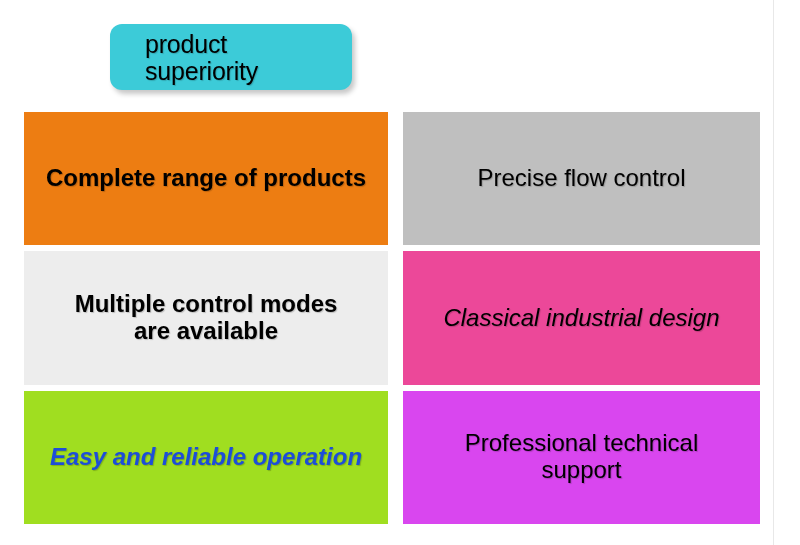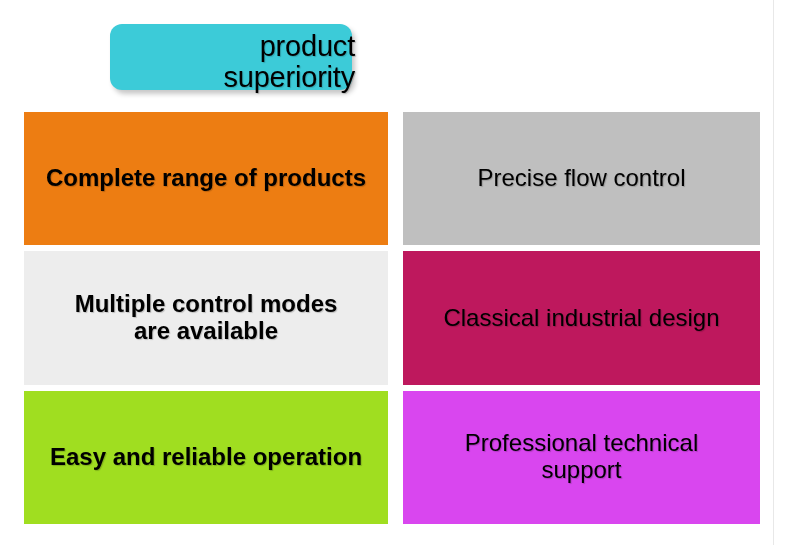--- a/index.html
+++ b/index.html
@@ -42,27 +42,26 @@
     background: #3ccbd8;
     border-radius: 12px;
     box-shadow: 3px 4px 5px rgba(0,0,0,0.22);
   }
   .header-title {
     position: absolute;
     left: 121px;
     top: 23px;
     width: 210px;
     color: #000000;
-    font-size: 29px;
+    font-size: 25px;
     font-weight: 400;
     line-height: 1.06;
     letter-spacing: -0.2px;
     white-space: pre-line;
     text-shadow: 1px 1px 1px rgba(0,0,0,0.18);
-    text-align: right;
   }
 
   
   .badge {
     position: absolute;
     left: 28px;
     top: 9px;
     width: 82px;
     height: 82px;
   }
@@ -120,17 +119,17 @@
 
   <div class="header-title">product
 superiority</div>
 </div>
 
 <div class="grid">
   <div class="cell bold" style="background: rgb(237, 125, 18); color: rgb(0, 0, 0);">Complete range of products</div>
   <div class="cell normal" style="background: rgb(191, 191, 191); color: rgb(0, 0, 0);">Precise flow control</div>
   <div class="cell bold" style="background: rgb(237, 237, 237); color: rgb(0, 0, 0);">Multiple control modes
 are available</div>
-  <div class="cell normal" style="background: #be185d; color: rgb(0, 0, 0);">Classical industrial design</div>
-  <div class="cell bold" style="background: rgb(160, 222, 32); color: #000000;">Easy and reliable operation</div>
+  <div class="cell normal" style="background: #ec4899; color: rgb(0, 0, 0); font-style: italic;">Classical industrial design</div>
+  <div class="cell bold" style="background: rgb(160, 222, 32); color: #1d4ed8; font-style: italic;">Easy and reliable operation</div>
   <div class="cell normal" style="background: #d946ef; color: rgb(0, 0, 0);">Professional technical
 support</div>
 </div>
 
 </body></html>

